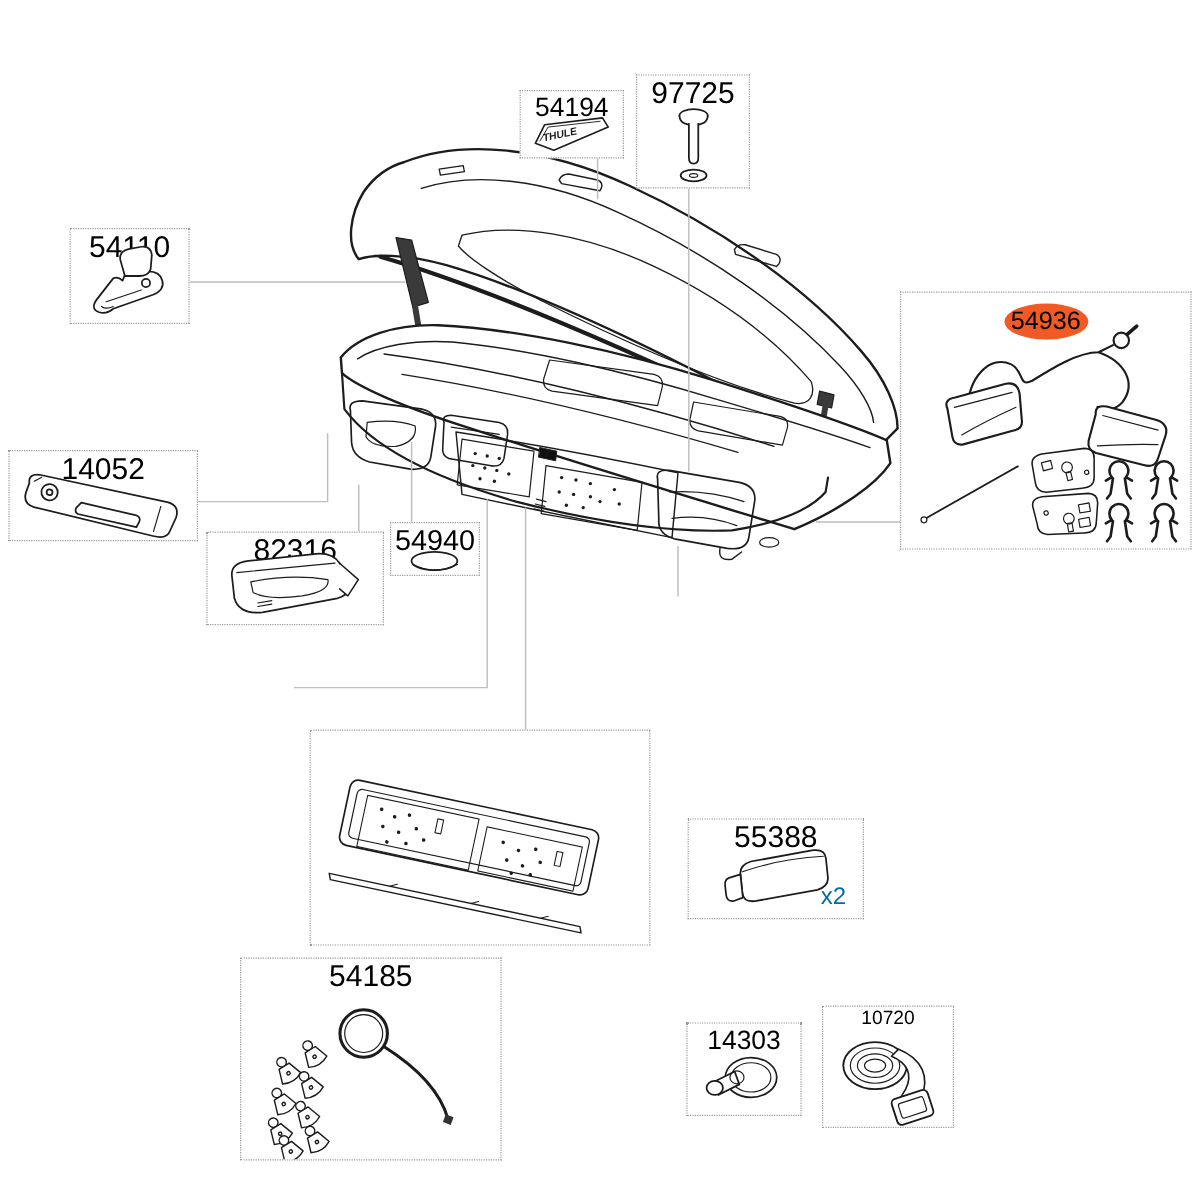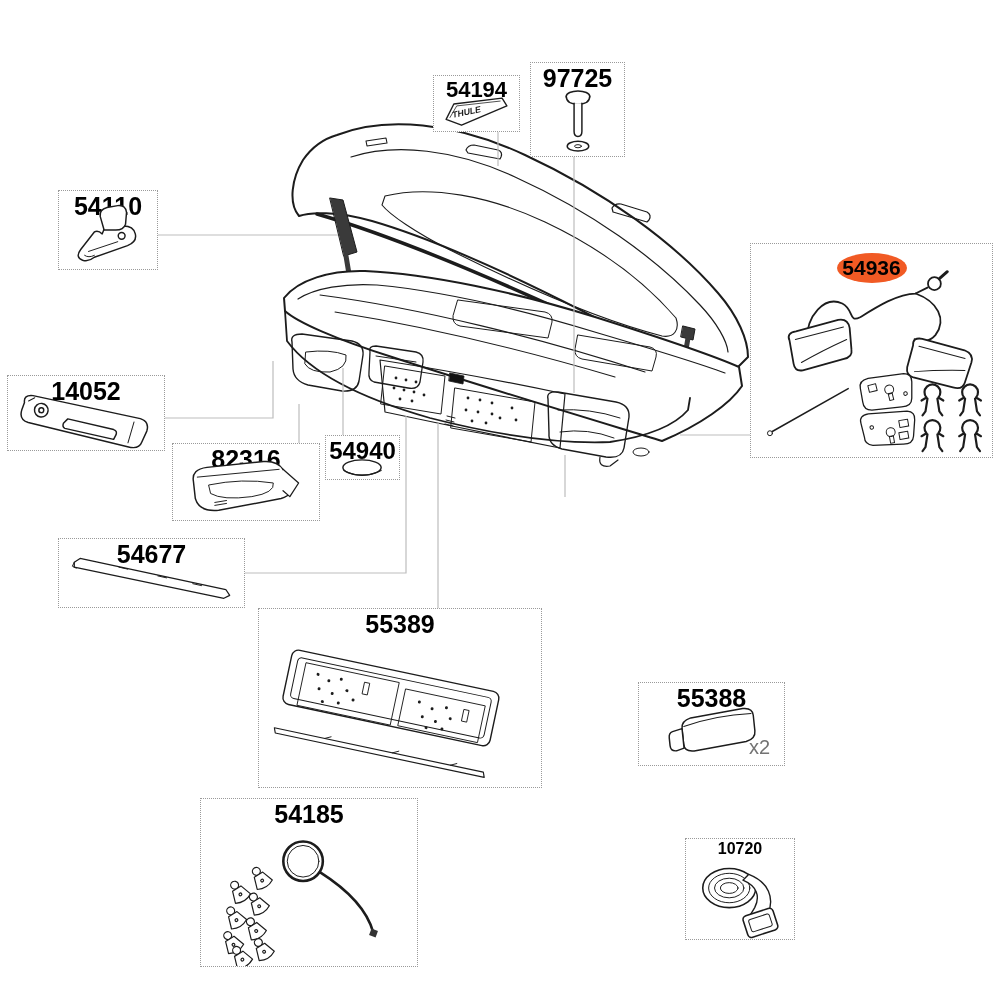--- a/index.html
+++ b/index.html
@@ -2,26 +2,26 @@
 <html><head>
 <meta charset="utf-8">
 <style>
   html,body{margin:0;padding:0;background:#fff;}
   #stage{position:relative;width:1000px;height:1000px;background:#fff;overflow:hidden;
          font-family:"Liberation Sans",sans-serif;}
   svg{display:block;}
   .lineart{stroke:#1c1c1c;fill:none;stroke-linejoin:round;stroke-linecap:round;}
   .callout{position:absolute;border:1px dotted #9a9a9a;background:#fff;box-sizing:border-box;}
   .plabel{position:absolute;top:1px;left:0;right:0;text-align:center;
-          font-weight:700;font-size:25px;color:#000;white-space:nowrap;}
+          font-weight:400;font-size:25px;color:#000;white-space:nowrap;}
   .icon-svg{position:absolute;left:0;top:0;width:100%;height:100%;}
   .pill{position:absolute;top:9px;left:50%;transform:translateX(-50%);
         width:70px;height:30px;border-radius:50%;background:#f15a24;
-        text-align:center;line-height:30px;font-weight:700;font-size:21px;color:#000;}
-  .qty{position:absolute;right:14px;bottom:6px;font-size:20px;color:#737373;}
+        text-align:center;line-height:30px;font-weight:400;font-size:21px;color:#000;}
+  .qty{position:absolute;right:14px;bottom:6px;font-size:20px;color:#0369a1;}
   #main-art{position:absolute;left:0;top:0;}
 </style>
 </head>
 <body>
 
 <div id="stage">
 
   <svg id="main-art" width="1000" height="1000" viewBox="0 0 1000 1000">
     <g class="lineart" stroke-width="1.6">
 
@@ -228,35 +228,24 @@
   <div class="callout" style="left:325px;top:435px;width:75px;height:45px">
     <div class="plabel" style="font-size:24px">54940</div>
     <svg class="icon-svg" viewBox="0 0 75 45">
       <g class="lineart" stroke-width="1.5">
         <ellipse cx="37" cy="33" rx="20" ry="8" fill="#fff"></ellipse>
         <path stroke-width="1.2" d="M18,36 Q37,46 57,36"></path>
       </g>
     </svg>
   </div>
 
-  <div class="callout" style="left:58px;top:538px;width:187px;height:70px">
-    <div class="plabel">54677</div>
-    <svg class="icon-svg" viewBox="0 0 187 70">
-      <g class="lineart" stroke-width="1.3">
-        <path fill="#fff" d="M14,24 L20,20 L170,52 L174,58 L168,61 L14,29 Z"></path>
-        <path stroke-width="1" d="M60,29 l9,2 M100,38 l9,2 M136,46 l9,2"></path>
-        <path stroke-width="1" d="M14,24 L12,28 L16,30"></path>
-      </g>
-    </svg>
-  </div>
 
 
 
   <div class="callout" style="left:258px;top:608px;width:284px;height:180px">
-    <div class="plabel">55389</div>
     <svg class="icon-svg" viewBox="0 0 284 180">
       <g class="lineart" stroke-width="1.4" transform="rotate(12 40 60)">
         <rect x="30" y="42" width="214" height="56" rx="7" fill="#fff"></rect>
         <rect x="37" y="49" width="200" height="42" rx="4" stroke-width="1"></rect>
         <rect x="46" y="53" width="96" height="44" stroke-width="0.9"></rect>
         <rect x="150" y="58" width="82" height="38" stroke-width="0.9"></rect>
         <g fill="#1c1c1c" stroke="none">
           <circle cx="60" cy="62" r="1.5"></circle>
             <circle cx="72" cy="66" r="1.5"></circle>
             <circle cx="84" cy="62" r="1.5"></circle>
@@ -276,21 +265,21 @@
             <circle cx="194" cy="90" r="1.5"></circle>
         </g>
         <rect x="108" y="60" width="5" height="12" stroke-width="0.9"></rect>
         <rect x="212" y="66" width="5" height="12" stroke-width="0.9"></rect>
         <path fill="#fff" stroke-width="1.2" d="M28,124 L244,124 L246,129 L30,129 Z"></path>
         <path stroke-width="0.9" d="M80,124 l6,-3 M150,124 l6,-3 M210,124 l6,-3"></path>
       </g>
     </svg>
   </div>
 
-  <div class="callout" style="left:638px;top:682px;width:147px;height:84px">
+  <div class="callout" style="left:573px;top:682px;width:147px;height:84px">
     <div class="plabel">55388</div>
     <svg class="icon-svg" viewBox="0 0 147 84">
       <g class="lineart" stroke-width="1.5" transform="rotate(-6 70 52)">
         <path fill="#fff" d="M44,44 Q44,36 54,34 L108,30 Q118,30 118,38 L118,54 Q118,62 108,64 L54,68 Q44,68 44,60 Z"></path>
         <path stroke-width="1" d="M46,42 Q80,34 116,36"></path>
         <path fill="#fff" d="M34,46 L44,44 L44,64 L36,66 Q30,66 30,60 L30,52 Q30,47 34,46 Z"></path>
       </g>
     </svg>
     <div class="qty">x2</div>
   </div>
@@ -315,20 +304,32 @@
         <use href="#clipA" transform="translate(34,120) rotate(-32)"></use>
         <use href="#clipA" transform="translate(57,106) rotate(-32)"></use>
         <use href="#clipA" transform="translate(31,145) rotate(-32)"></use>
         <use href="#clipA" transform="translate(54,131) rotate(-32)"></use>
         <use href="#clipA" transform="translate(40,160) rotate(-32)"></use>
         <use href="#clipA" transform="translate(62,152) rotate(-32)"></use>
       </g>
     </svg>
   </div>
 
+  <div class="callout" style="left:572px;top:852px;width:96px;height:78px">
+    <div class="plabel" style="font-size:22px">14303</div>
+    <svg class="icon-svg" viewBox="0 0 96 78">
+      <g class="lineart" stroke-width="1.5">
+        <ellipse cx="54" cy="46" rx="22" ry="17" fill="#fff"></ellipse>
+        <ellipse cx="54" cy="46" rx="17" ry="12.5" stroke-width="1"></ellipse>
+        <path fill="#fff" d="M22,50 L40,41 L44,52 L26,61 Z"></path>
+        <ellipse cx="23" cy="55" rx="7" ry="6" fill="#fff"></ellipse>
+        <ellipse cx="42" cy="46" rx="6" ry="5.5" stroke-width="1"></ellipse>
+      </g>
+    </svg>
+  </div>
 
   <div class="callout" style="left:685px;top:838px;width:110px;height:102px">
     <div class="plabel" style="font-size:16px">10720</div>
     <svg class="icon-svg" viewBox="0 0 110 102">
       <g class="lineart" stroke-width="1.6">
         <ellipse cx="44" cy="50" rx="27" ry="20" fill="#fff"></ellipse>
         <ellipse cx="44" cy="50" rx="21" ry="15" stroke-width="1"></ellipse>
         <ellipse cx="44" cy="50" rx="15" ry="10" stroke-width="1"></ellipse>
         <ellipse cx="44" cy="50" rx="9" ry="5.5" stroke-width="1"></ellipse>
         <path fill="#fff" d="M64,36 C84,44 91,60 83,78 L74,89 L64,80 L70,70 C76,58 72,48 58,42 Z" stroke-width="1.4"></path>

